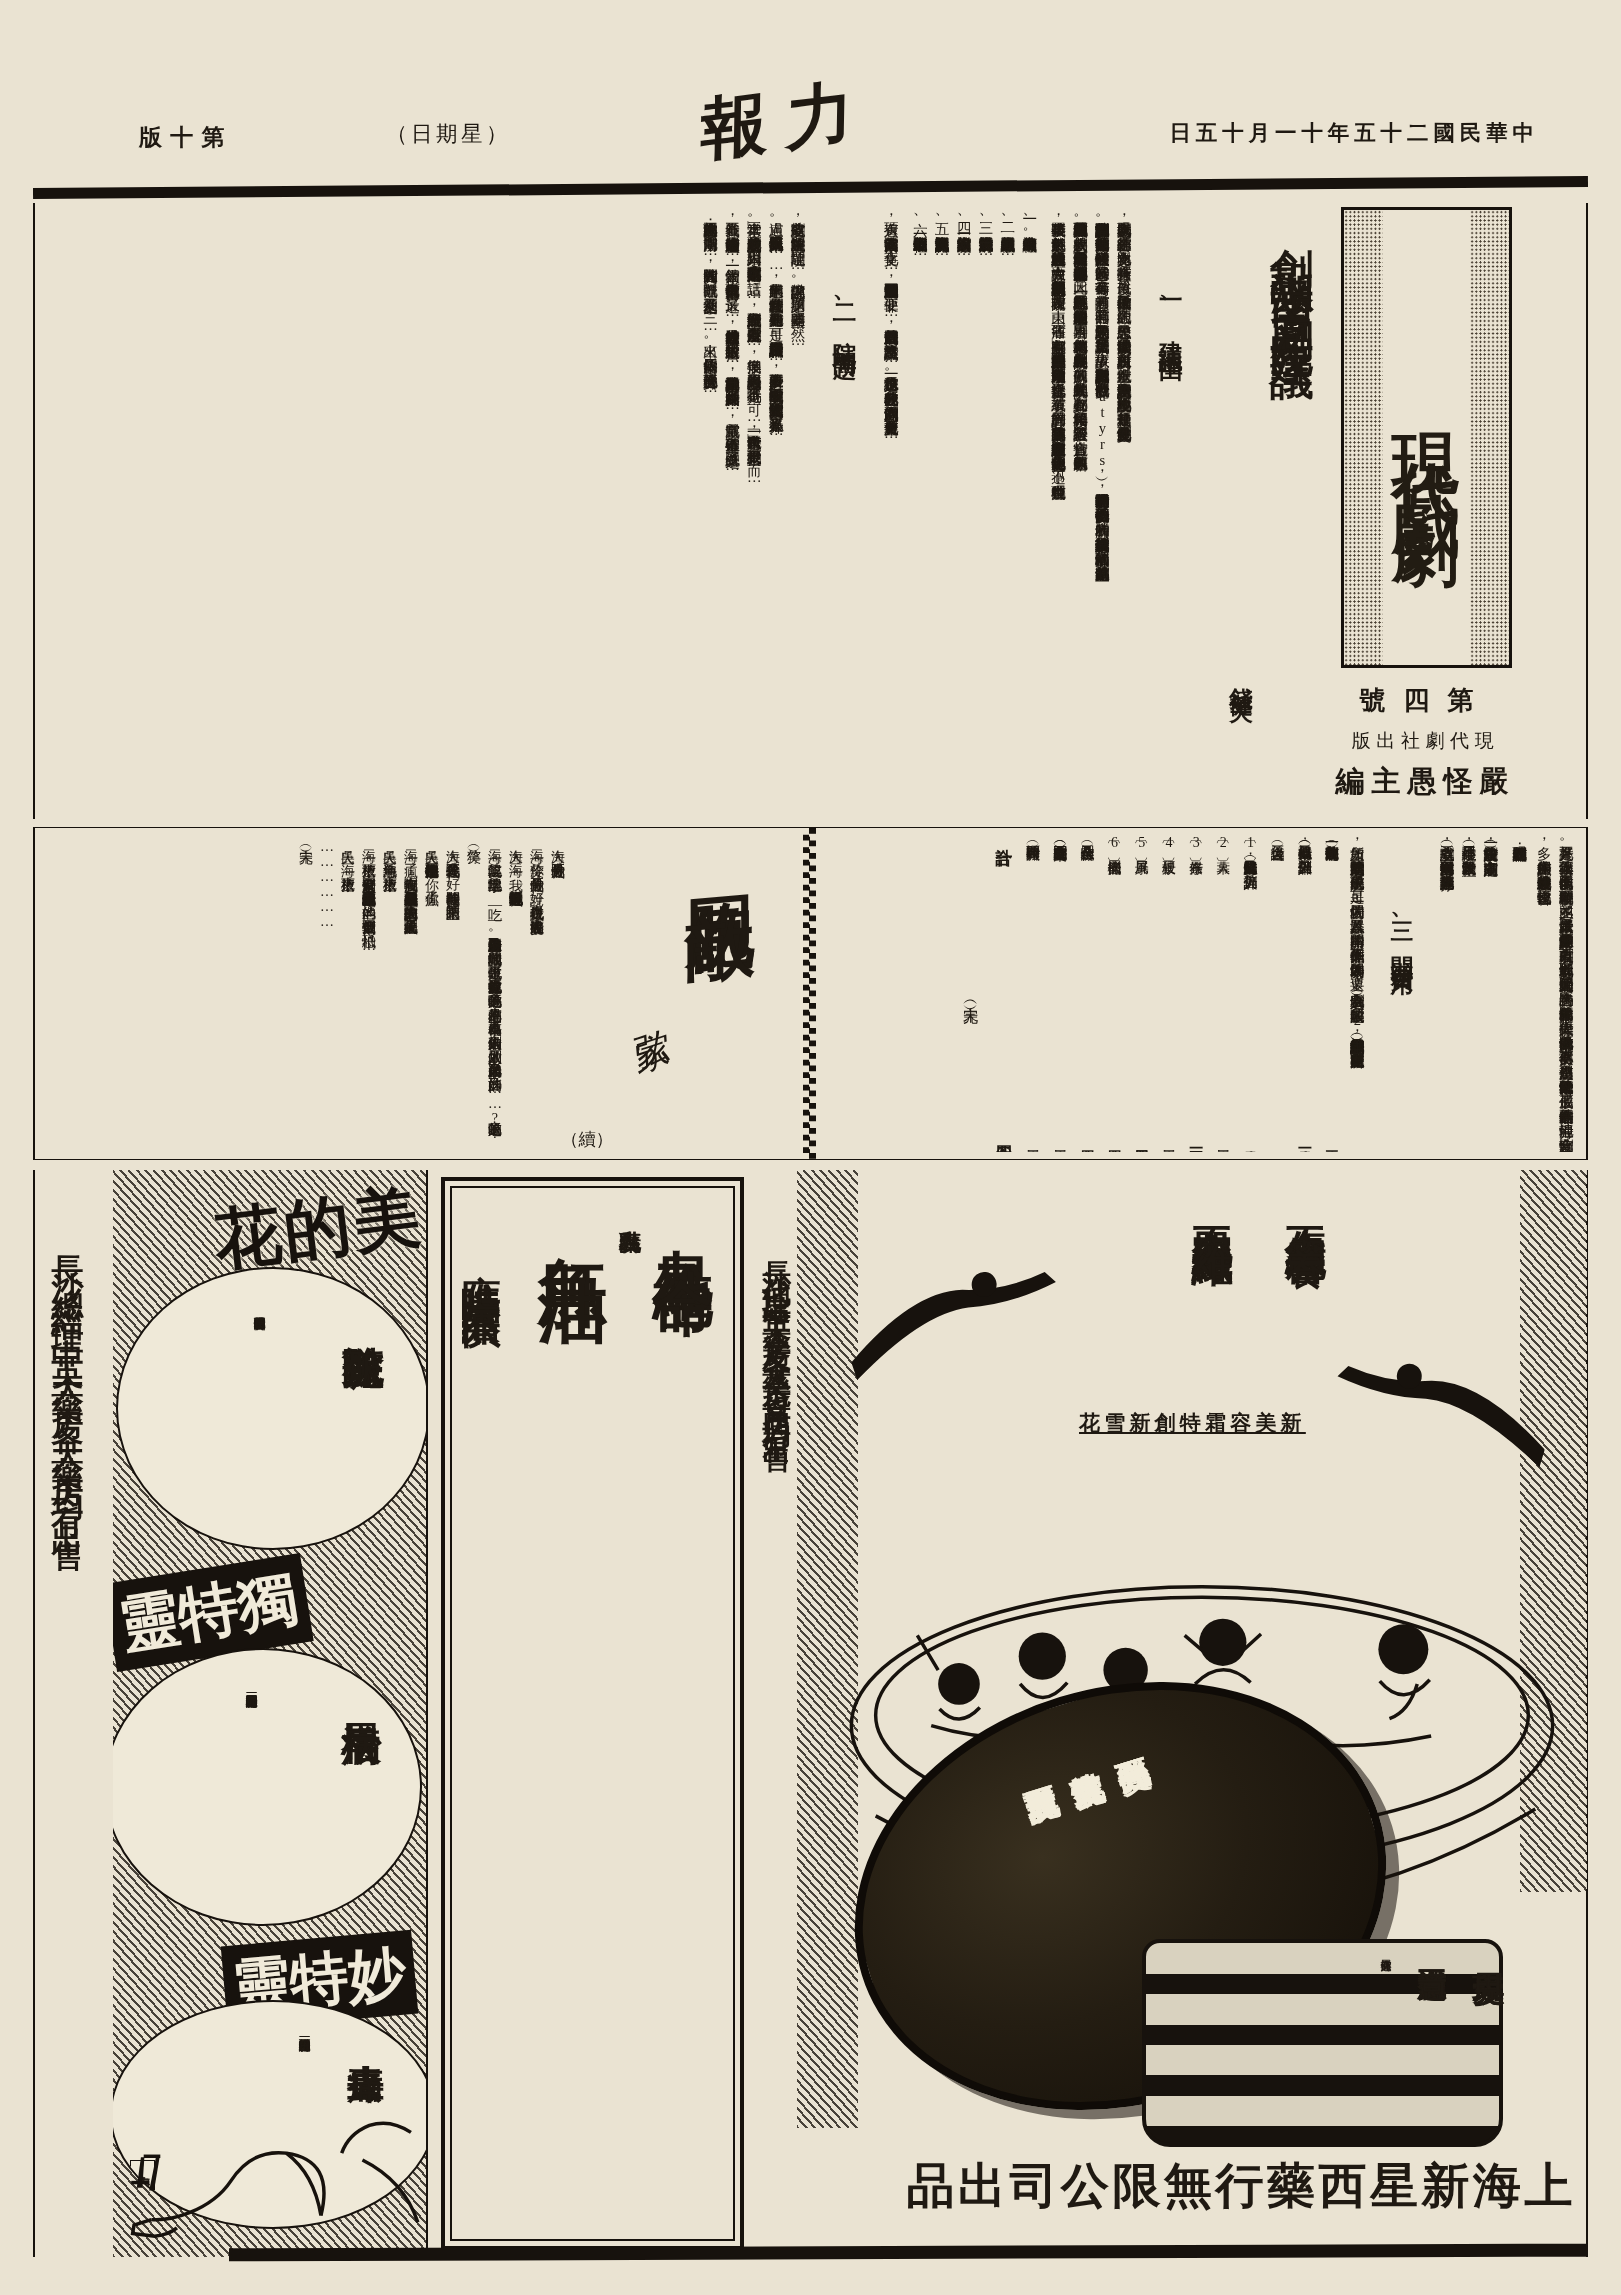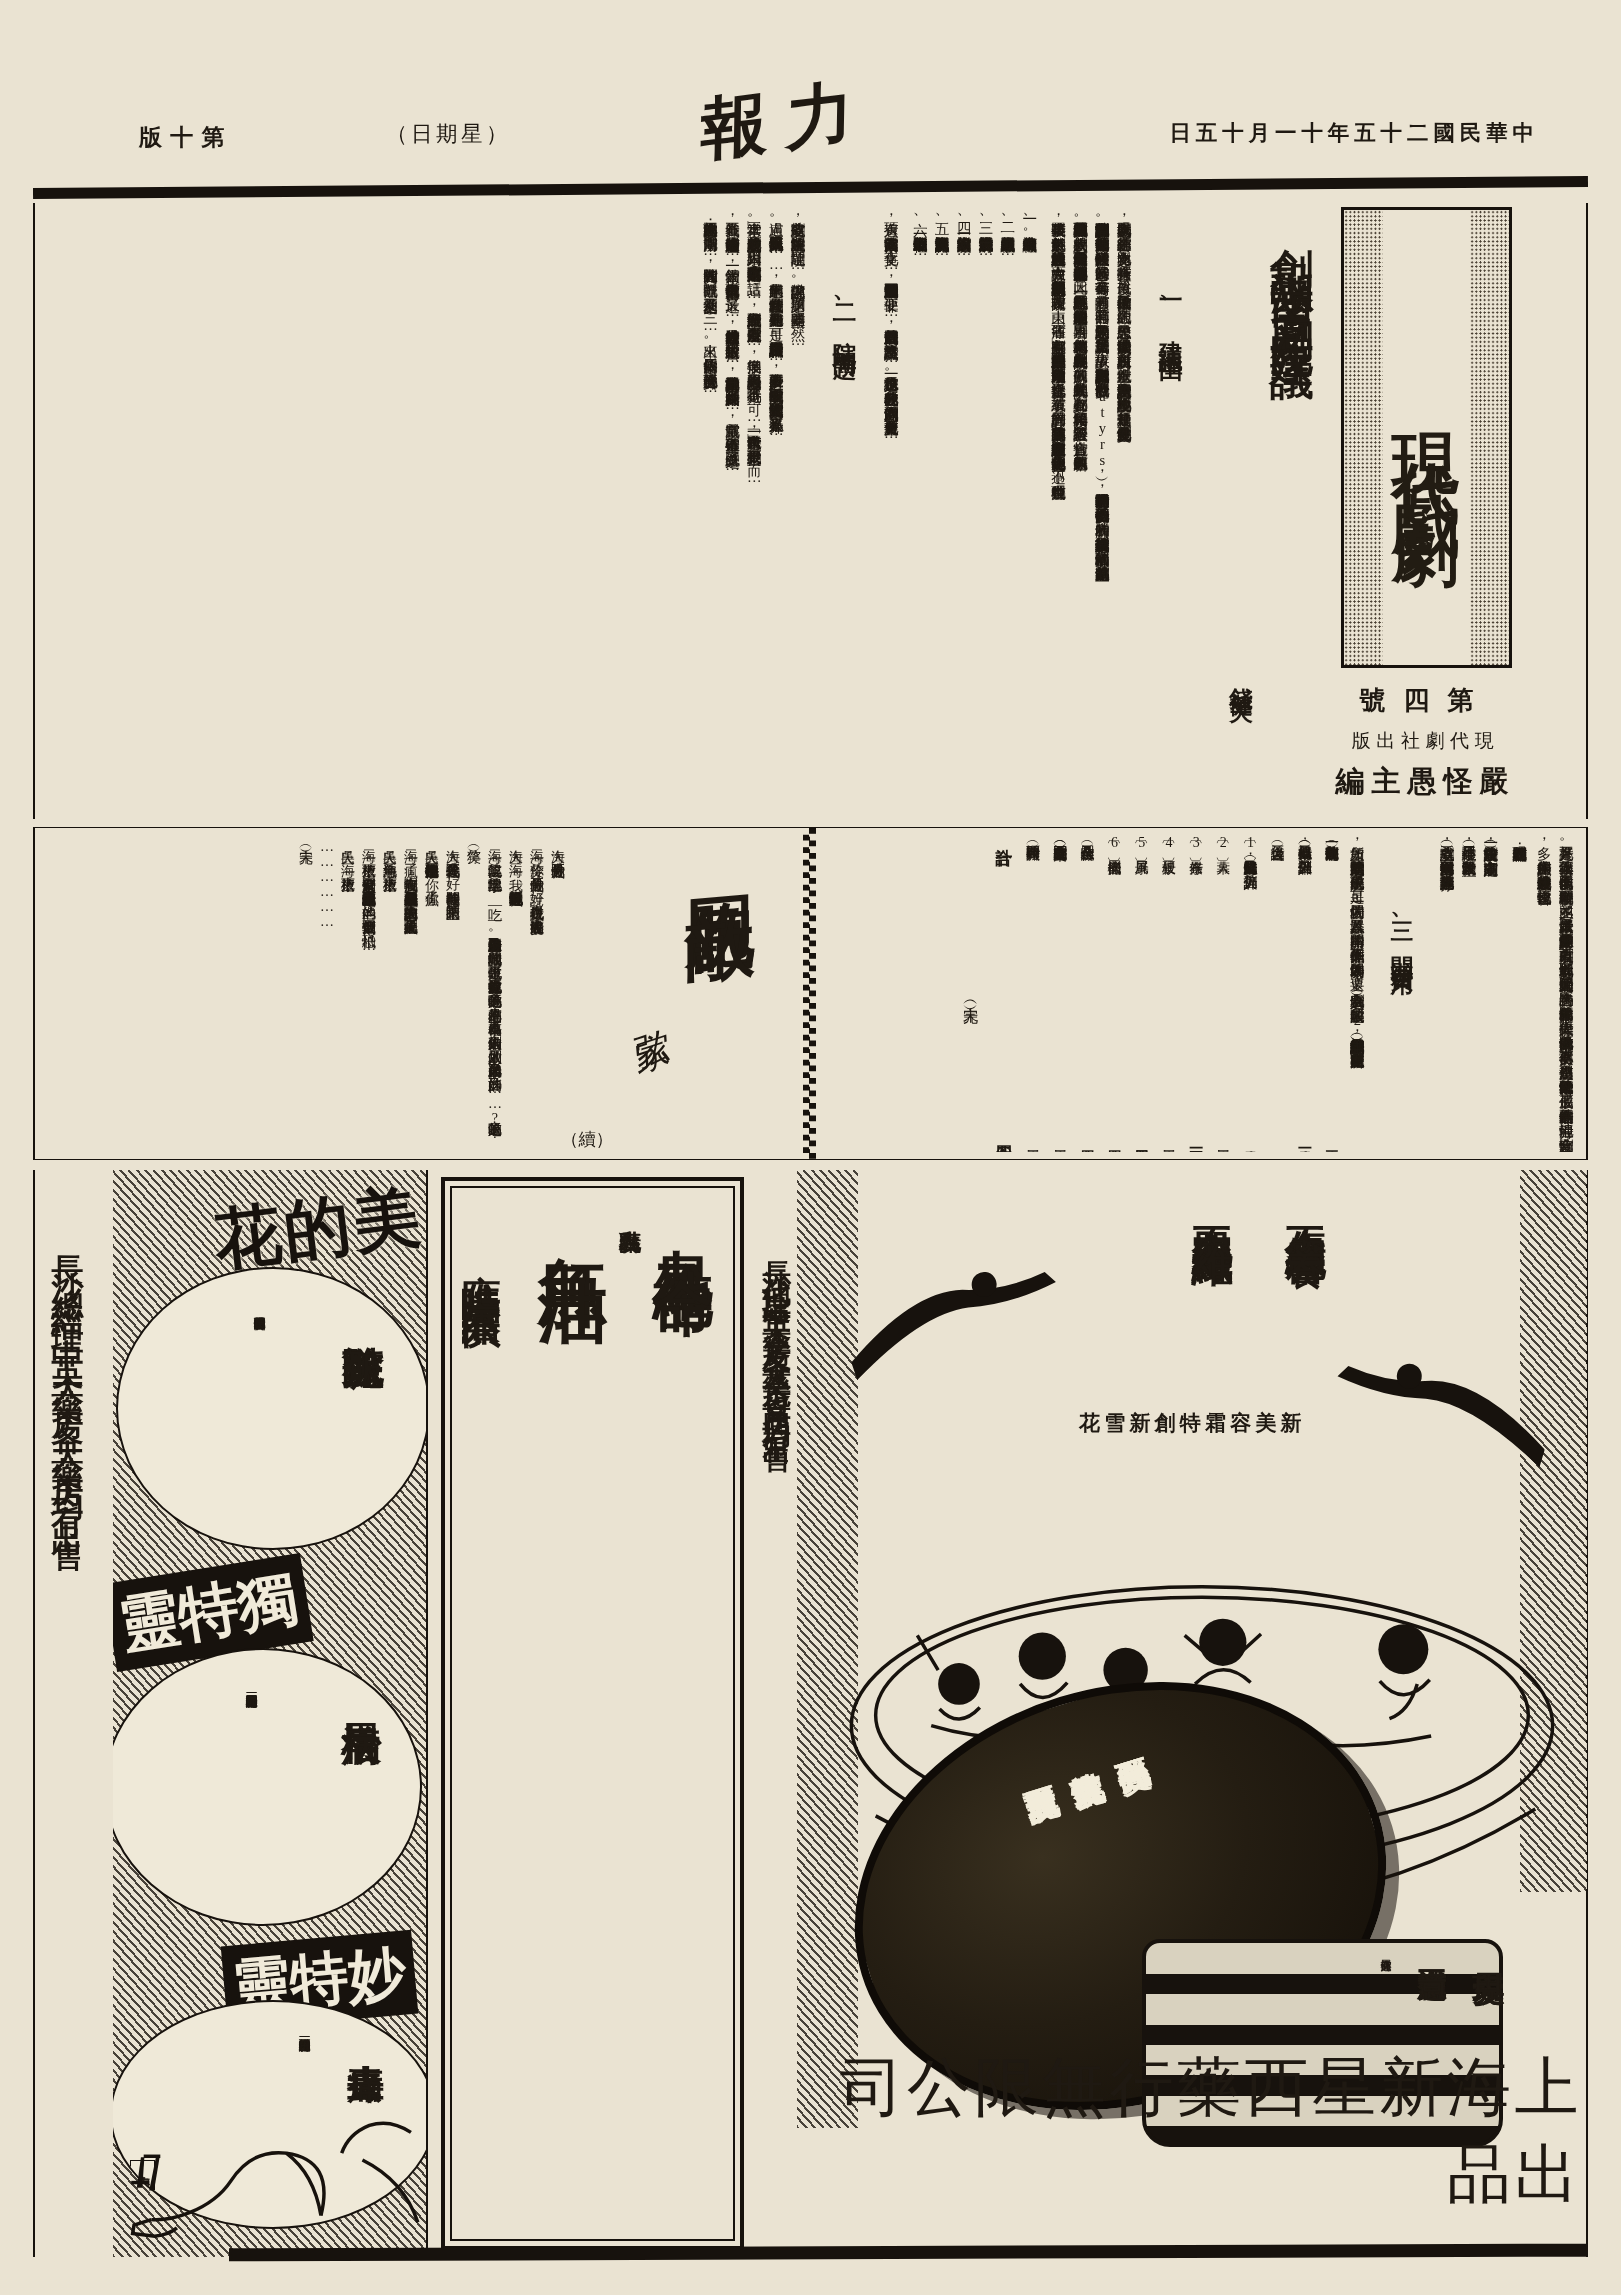--- a/index.html
+++ b/index.html
@@ -112,39 +112,39 @@
   .ad-right{position:absolute;left:718px;top:0;width:834px;height:1087px;overflow:hidden;}
   .ar-agent{position:absolute;left:4.2px;top:69px;height:923px;writing-mode:vertical-rl;text-orientation:upright;
             font-size:28.5px;letter-spacing:8.3px;font-weight:bold;}
   .ar-hatchL{position:absolute;left:44px;top:0;width:61px;height:958px;}
   .ar-hatchR{position:absolute;right:0;top:0;width:67px;height:722px;}
   .ar-slogans{position:absolute;top:23.6px;left:222px;width:569px;display:flex;flex-direction:row-reverse;
               justify-content:center;gap:49px;}
   .pair2{writing-mode:vertical-rl;text-orientation:upright;line-height:1.08;font-weight:900;
          font-family:"Liberation Sans","DejaVu Sans",sans-serif;}
   .slogan{height:93px;font-size:41px;letter-spacing:2.8px;}
-  .ar-subtitle{position:absolute;top:239px;left:326px;font-size:21px;letter-spacing:4.2px;font-weight:bold;}
+  .ar-subtitle{position:absolute;top:239px;left:326px;font-size:21px;letter-spacing:4.2px;font-weight:bold;text-decoration:underline;}
   .ar-brand{position:absolute;top:136px;left:186px;font-size:199px;font-weight:900;letter-spacing:18px;
             color:#1d1810;font-family:"Liberation Sans","DejaVu Sans",sans-serif;
             text-shadow:4.2px 4.2px 0 #eae3d2,6.2px 6.2px 0 #1d1810;}
   .ar-tub{position:absolute;top:375px;left:81px;}
   .ar-lid{position:absolute;top:518px;left:97px;width:541px;height:416px;border-radius:50%;
           transform:rotate(-17deg);border:8.3px solid #0f0b07;
           background:radial-gradient(ellipse at 38% 35%,#39301f 0%,#241d12 45%,#120d07 100%);
           display:flex;align-items:center;justify-content:center;box-shadow:9.7px 12.5px 0 rgba(23,18,13,.55);}
   .lid-flow{writing-mode:vertical-rl;text-orientation:upright;color:#f2ecda;font-size:32px;line-height:1.5;
             height:305px;font-weight:bold;white-space:pre-line;}
   .ar-jar{position:absolute;top:769px;left:389px;width:361px;height:208px;border:4.2px solid #17120d;
           border-radius:18px 18px 28px 28px;
           background:repeating-linear-gradient(180deg,#d9d2bf 0 30.5px,#17120d 30.5px 51px);}
   .ar-usage{position:absolute;right:81px;top:777px;display:flex;flex-direction:row-reverse;gap:23.6px;align-items:flex-start;}
   .usage1{height:72px;font-size:32px;}
   .usage2{height:67px;font-size:29px;}
   .ar-smallprint{writing-mode:vertical-rl;text-orientation:upright;font-size:11px;height:62px;line-height:1.4;margin-top:4.2px;}
-  .ar-footer{position:absolute;bottom:39px;left:31px;width:798px;font-size:64px;font-weight:400;letter-spacing:3.5px;
+  .ar-footer{position:absolute;bottom:39px;left:25px;width:798px;font-size:48px;font-weight:700;letter-spacing:3.5px;
              font-family:"Liberation Sans","DejaVu Sans",sans-serif;}
   .bottom-bar{position:absolute;top:2246px;left:229px;width:1359px;height:12.5px;background:#17120d;transform:rotate(-0.2deg);}
   svg .ink{stroke:#17120d;fill:none;stroke-width:5;}
   svg .fill{fill:#17120d;stroke:none;}
 </style>
 </head>
 <body>
 
 <div class="page" data-name="newspaper-page">
 

